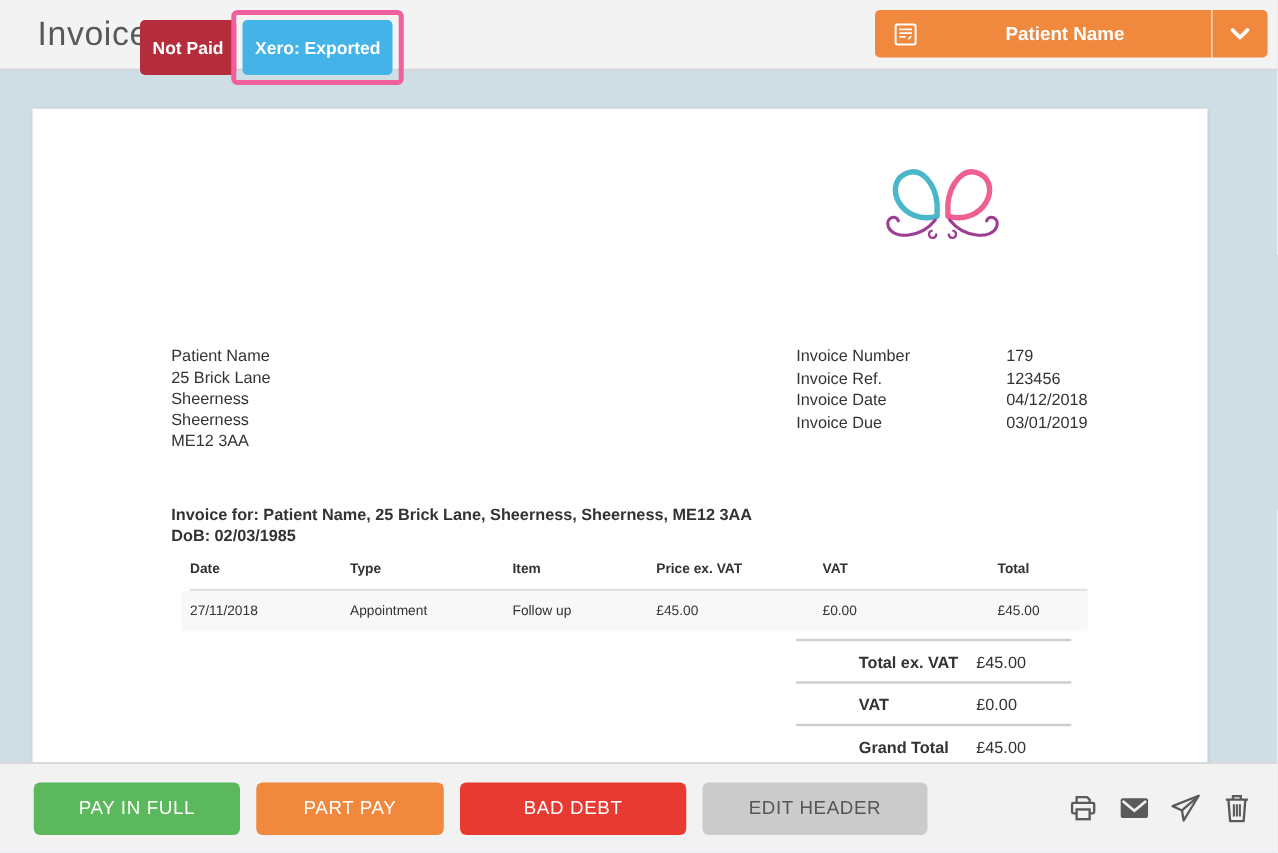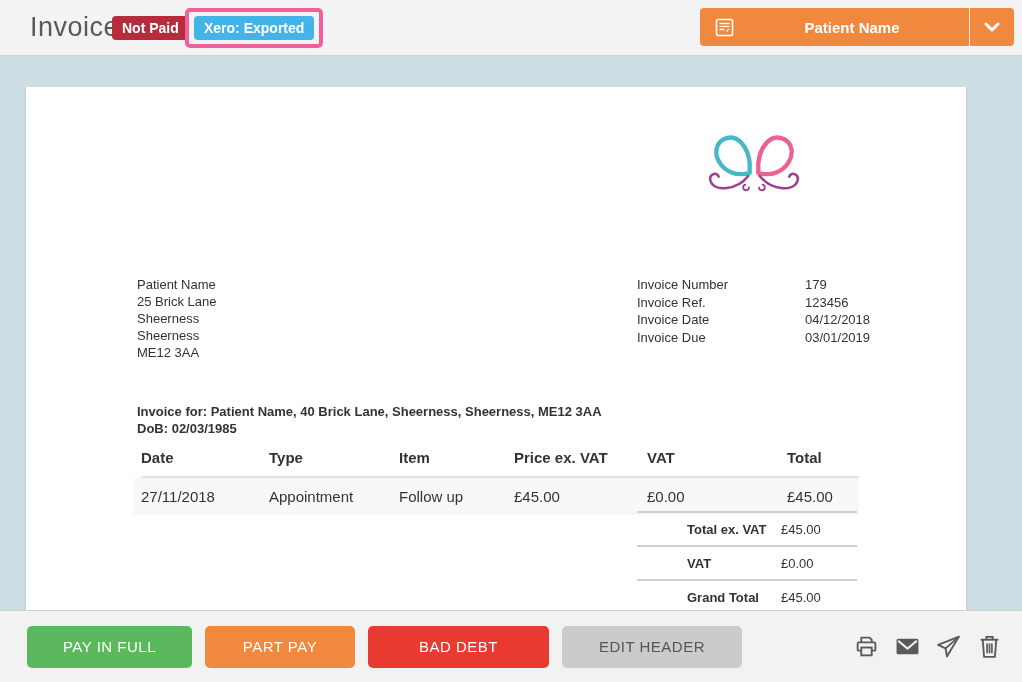--- a/index.html
+++ b/index.html
@@ -6,21 +6,21 @@
   html,body { width:1022px; height:682px; }
   body { font-family:"Liberation Sans", sans-serif; color:#333; }
   .app { position:relative; width:1022px; height:682px; background:#cfdde5; overflow:hidden; }
 
   
   .topbar { position:absolute; top:0; left:0; width:1022px; height:56px;
             background:#f3f3f3; border-bottom:1px solid #d4d4d4; }
   .page-title { position:absolute; left:30px; top:12px; font-size:27px; font-weight:400;
                 color:#58595b; letter-spacing:0.5px; }
   .badge { display:inline-block; font-size:14px; font-weight:bold; color:#fff;
-           border-radius:4px; padding:5px 10px; line-height:1; }
+           border-radius:4px; padding:15px 10px; line-height:1; }
   .badge-notpaid { position:absolute; left:112px; top:16px; background:#b52c3d; }
   .highlight-box { position:absolute; left:185px; top:8px; border:4px solid #f0609d;
                    border-radius:5px; padding:4px 5px; background:transparent; }
   .badge-xero { background:#44b3e8; }
 
   .patient-btn { position:absolute; right:8px; top:8px; width:314px; height:38px;
                  background:#f0883e; border-radius:4px; display:flex; align-items:center;
                  cursor:pointer; }
   .patient-btn .doc-ico { margin-left:14px; display:flex; }
   .patient-btn .label { flex:1; text-align:center; color:#fff; font-weight:bold; font-size:15px; }
@@ -37,21 +37,21 @@
 
   .addr { position:absolute; left:111px; top:189px; font-size:13px; line-height:17px; color:#333; }
 
   .meta { position:absolute; left:611px; top:189px; font-size:13px; line-height:17.5px; color:#333; }
   .meta .mrow { display:flex;gap:48px; }
   .meta .mlabel { width:120px; }
 
   .invoice-for { position:absolute; left:111px; top:316px; font-size:13px; font-weight:bold;
                  line-height:17px; color:#333; }
 
-  .itable { position:absolute; left:115px; top:362px; width:718px; font-size:15px; }
+  .itable { position:absolute; left:126px; top:362px; width:718px; font-size:11px; }
   .thead, .trow { display:grid; grid-template-columns:128px 130px 115px 133px 140px 1fr; }
   .thead { font-weight:bold; padding-bottom:10px; border-bottom:2px solid #e2e2e2; }
   .trow { background:#f8f8f8; padding:10px 0; margin-left:-7px; padding-left:7px; }
 
   .totals { position:absolute; left:611px; top:424px; width:220px; font-size:13px; }
   .trow-total { border-top:2px solid #cfcfcf; height:34px; display:flex; align-items:center;
                 padding-left:6px; position:relative; }
   .trow-total .tlabel { font-weight:bold;margin-left:44px; }
   .trow-total .tvalue { position:absolute; left:144px; }
 
@@ -133,21 +133,21 @@
         <span class="mlabel">Invoice Date</span>
         <span>04/12/2018</span>
       </div>
       <div class="mrow">
         <span class="mlabel">Invoice Due</span>
         <span>03/01/2019</span>
       </div>
     </div>
 
     <div class="invoice-for">
-      <div>Invoice for: Patient Name, 40 Brick Lane, Sheerness, Sheerness, ME12 3AA</div>
+      <div>Invoice for: Patient Name, 25 Brick Lane, Sheerness, Sheerness, ME12 3AA</div>
       <div>DoB: 02/03/1985</div>
     </div>
 
     <div class="itable">
       <div class="thead">
         <span>Date</span>
         <span>Type</span>
         <span>Item</span>
         <span>Price ex. VAT</span>
         <span>VAT</span>

